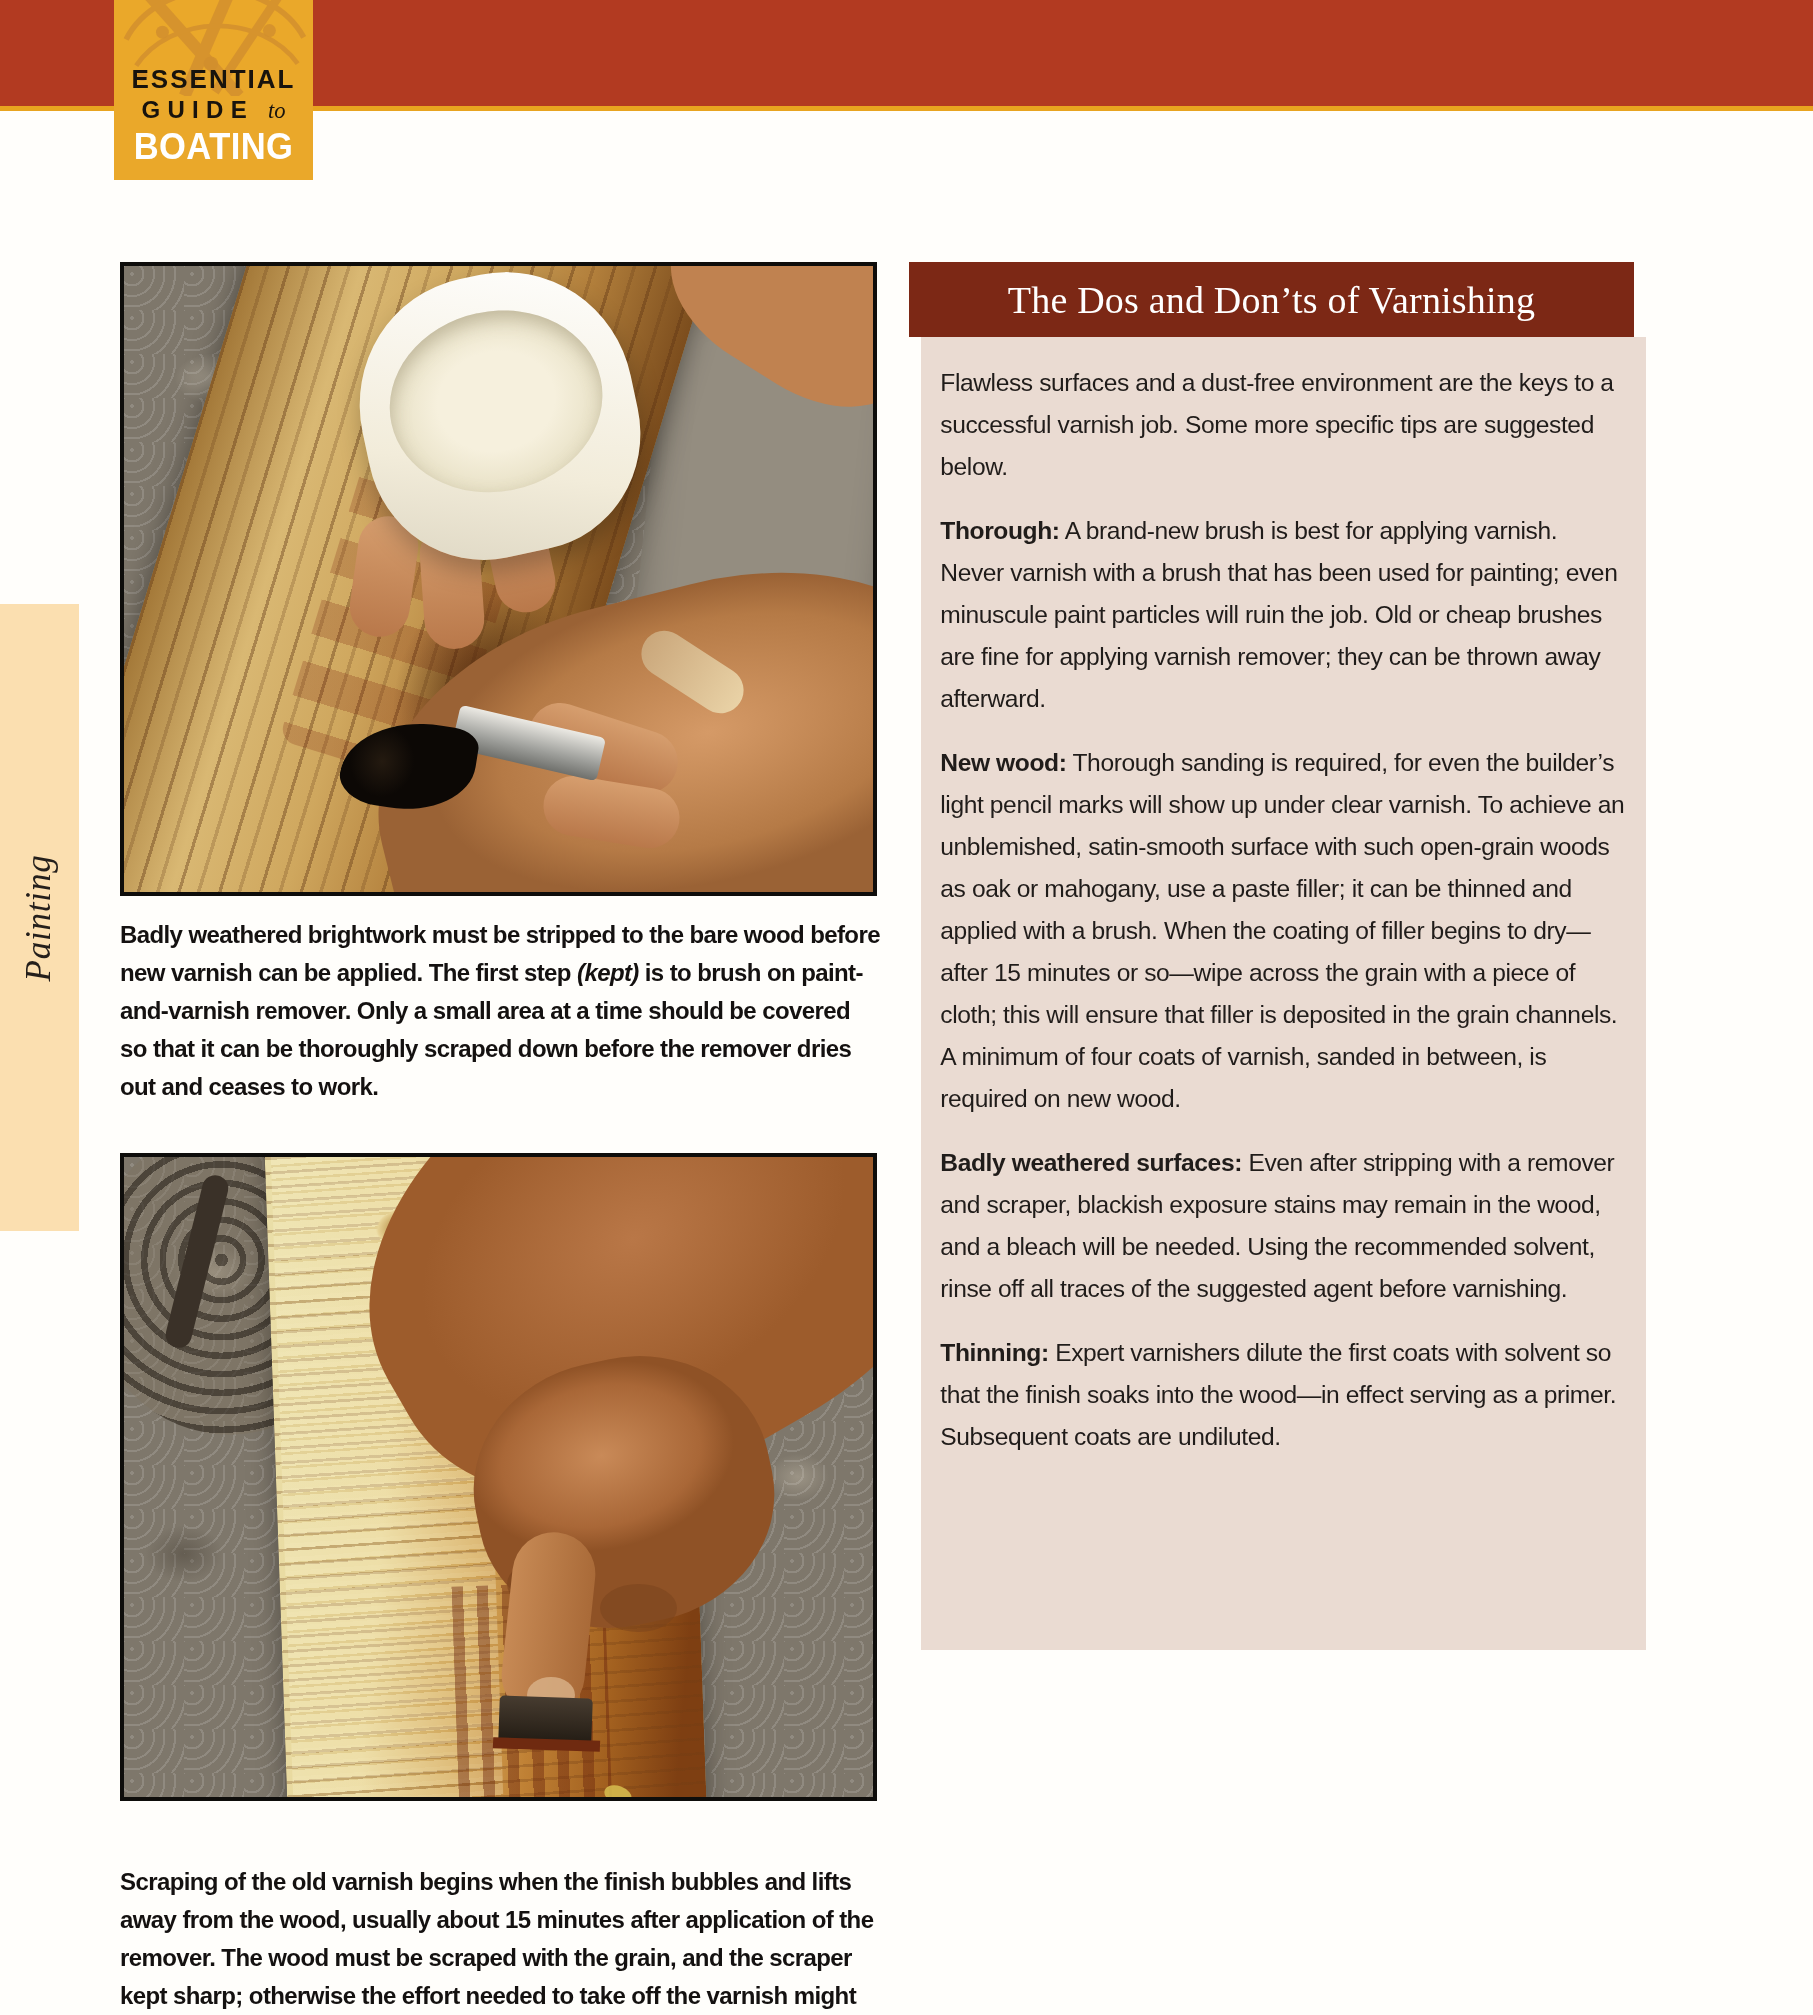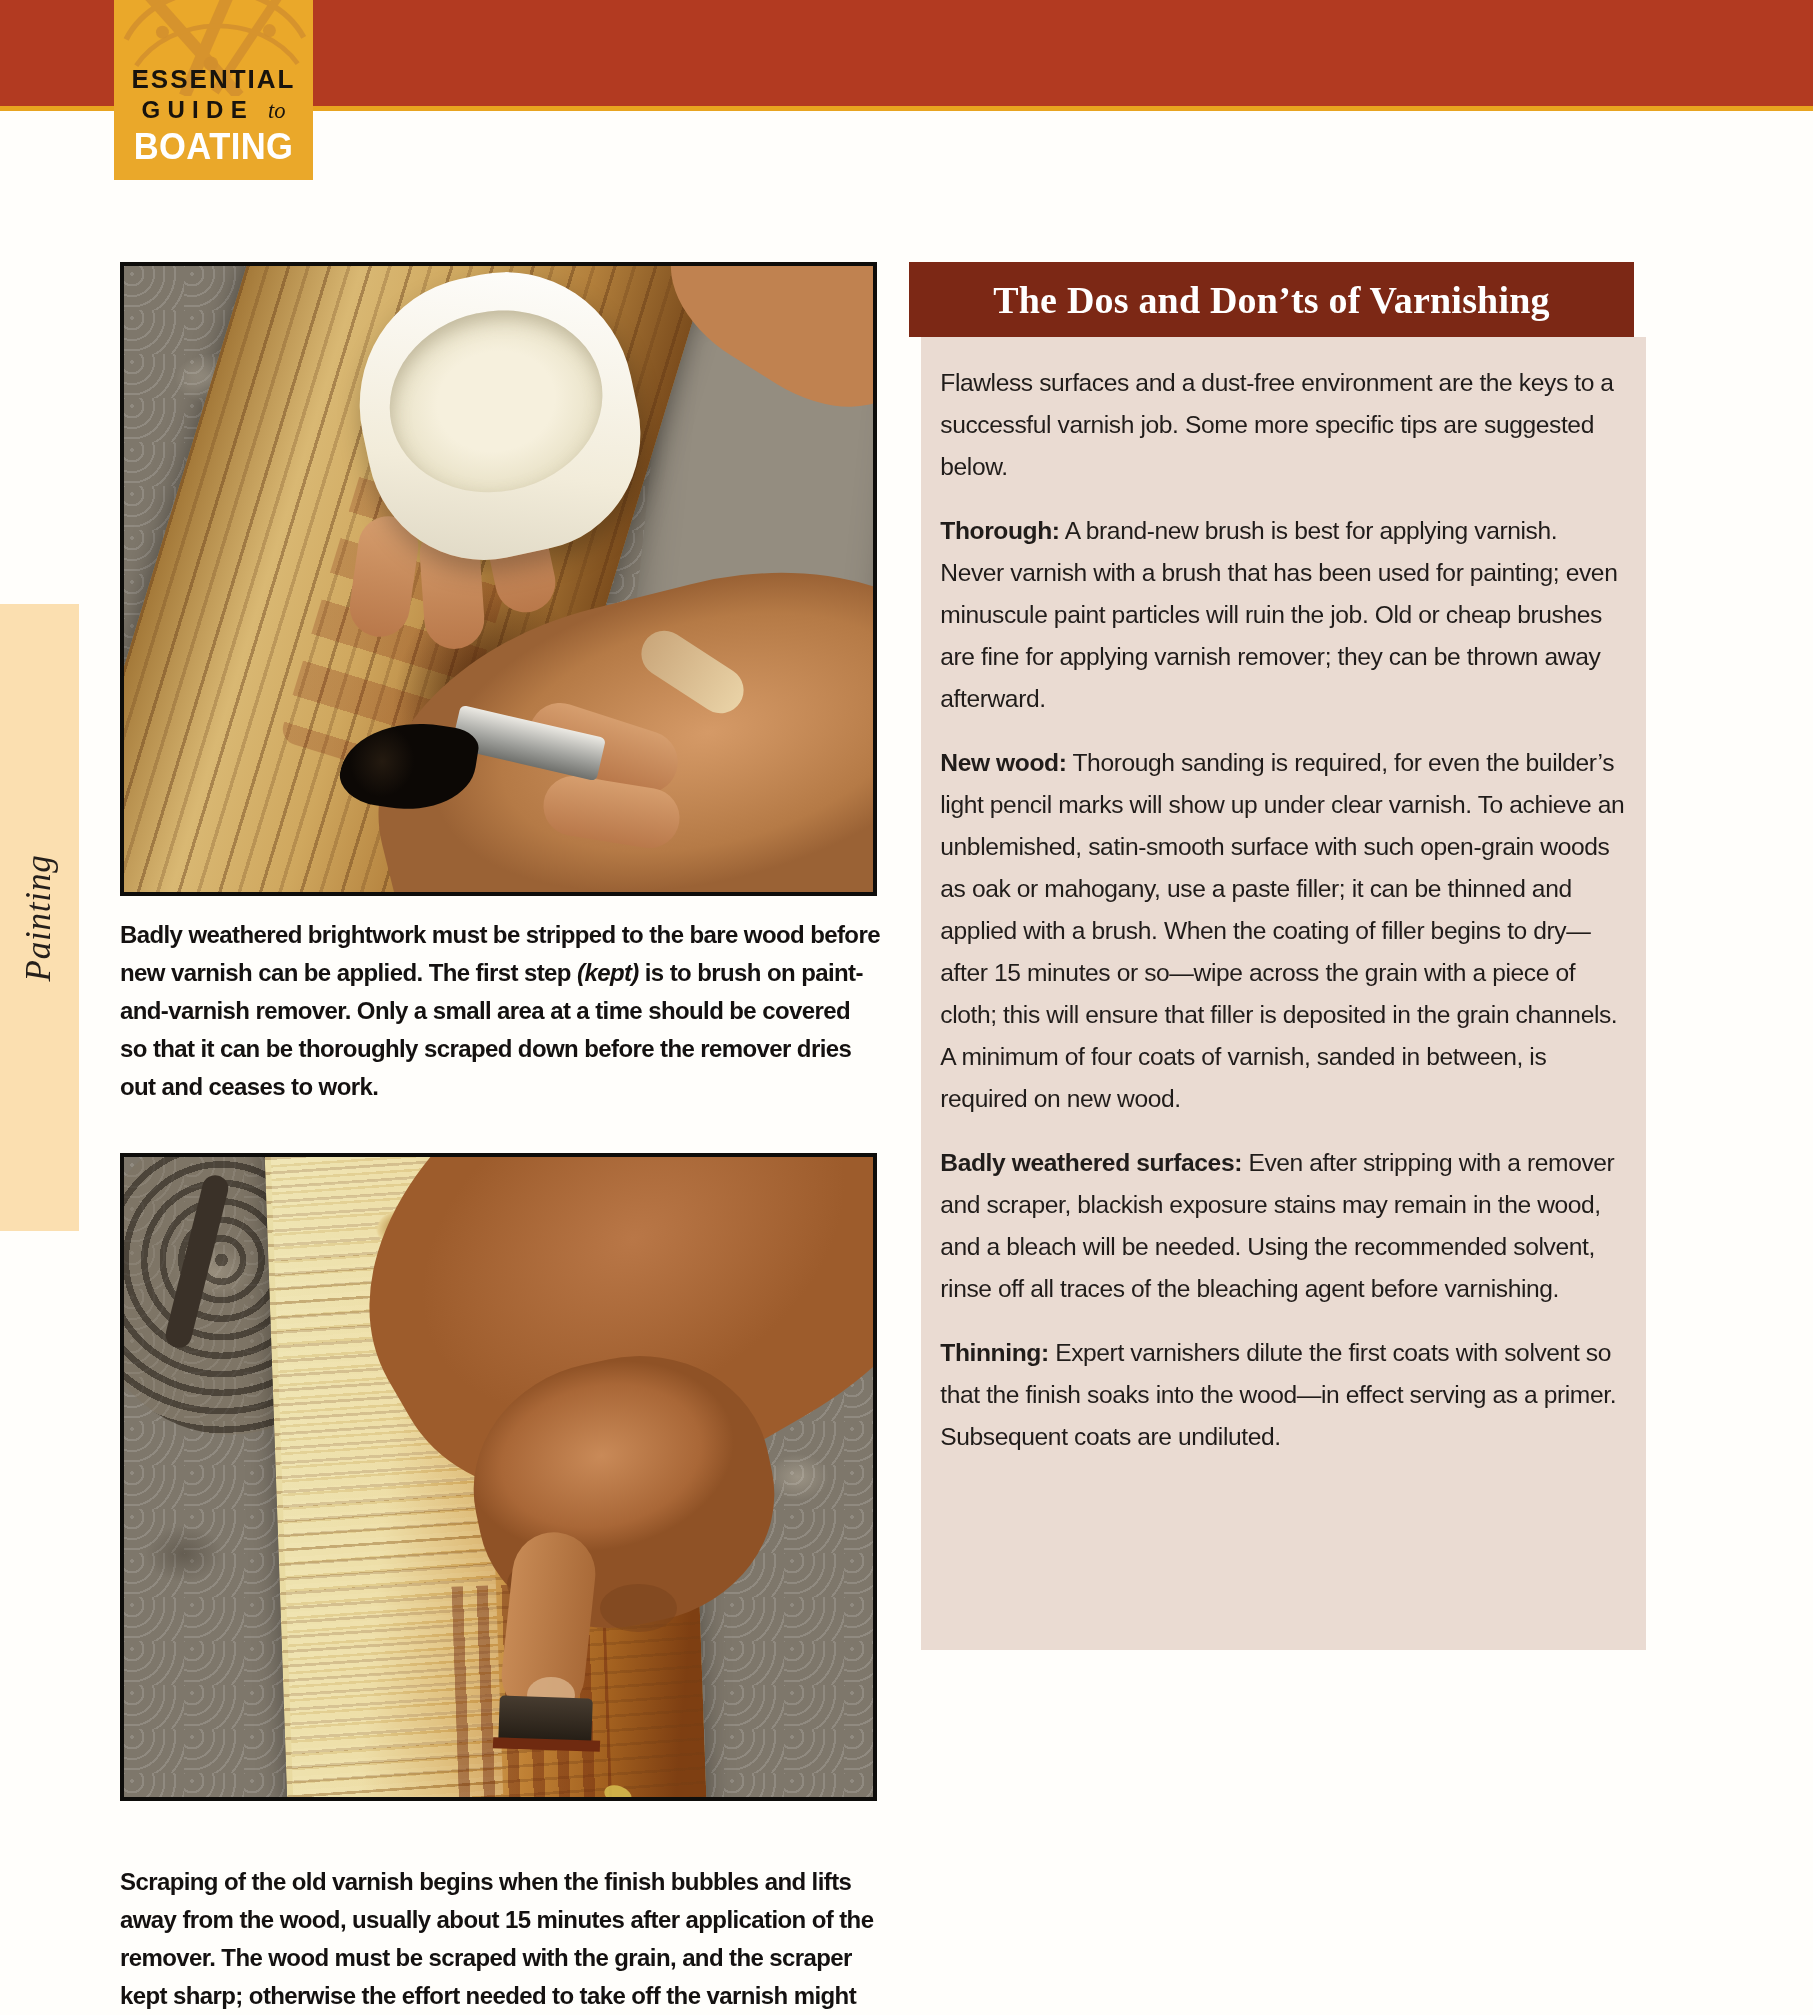--- a/index.html
+++ b/index.html
@@ -119,21 +119,21 @@
   .caption{position:absolute;left:120px;width:760px;font-size:24px;line-height:38px;
            font-weight:600;letter-spacing:-0.6px;color:#141110;}
   .caption1{top:916px;}
   .caption2{top:1863px;}
   .caption .ital{font-style:italic;font-weight:600;}
 
   
   .sidebar{position:absolute;left:909px;top:262px;width:725px;}
   .sidebar-header{width:100%;height:75px;background:var(--maroon-header);display:flex;
                   align-items:center;justify-content:center;}
-  .sidebar-header h2{margin:0;font-family:"Liberation Serif",serif;font-weight:700;
+  .sidebar-header h2{margin:0;font-family:"Liberation Serif",serif;font-weight:400;
                      font-size:38px;color:#ffffff;letter-spacing:0.2px;white-space:nowrap;}
   .sidebar-body{box-sizing:border-box;width:100%;height:1313px;background:var(--sidebar-bg);
                 padding:25px 19.3px 0 19.3px;font-size:24.6px;line-height:42px;letter-spacing:-0.4px;
                 color:#201c1a;margin-left:12px;}
   .sidebar-body p{margin:0 0 22px 0;}
   .lead{font-weight:700;}
 </style>
 </head>
 <body>
 
@@ -214,19 +214,19 @@
   <div class="caption caption2"><span>Scraping of the old varnish begins when the finish bubbles and lifts away from the wood, usually about 15 minutes after application of the remover. The wood must be scraped with the grain, and the scraper kept sharp; otherwise the effort needed to take off the varnish might produce surface gouges.</span></div>
 
   <div class="sidebar">
     <div class="sidebar-header">
       <h2>The Dos and Don’ts of Varnishing</h2>
     </div>
     <div class="sidebar-body">
       <p>Flawless surfaces and a dust-free environment are the keys to a successful varnish job. Some more specific tips are suggested below.</p>
       <p><span class="lead">Thorough:</span><span> A brand-new brush is best for applying varnish. Never varnish with a brush that has been used for painting; even minuscule paint particles will ruin the job. Old or cheap brushes are fine for applying varnish remover; they can be thrown away afterward.</span></p>
       <p><span class="lead">New wood:</span><span> Thorough sanding is required, for even the builder’s light pencil marks will show up under clear varnish. To achieve an unblemished, satin-smooth surface with such open-grain woods as oak or mahogany, use a paste filler; it can be thinned and applied with a brush. When the coating of filler begins to dry—after 15 minutes or so—wipe across the grain with a piece of cloth; this will ensure that filler is deposited in the grain channels. A minimum of four coats of varnish, sanded in between, is required on new wood.</span></p>
-      <p><span class="lead">Badly weathered surfaces:</span><span> Even after stripping with a remover and scraper, blackish exposure stains may remain in the wood, and a bleach will be needed. Using the recommended solvent, rinse off all traces of the bleaching agent before varnishing.</span></p>
+      <p><span class="lead">Badly weathered surfaces:</span><span> Even after stripping with a remover and scraper, blackish exposure stains may remain in the wood, and a bleach will be needed. Using the recommended solvent, rinse off all traces of the suggested agent before varnishing.</span></p>
       <p><span class="lead">Thinning:</span><span> Expert varnishers dilute the first coats with solvent so that the finish soaks into the wood—in effect serving as a primer. Subsequent coats are undiluted.</span></p>
     </div>
   </div>
 
 </div>
 
 
 </body></html>

